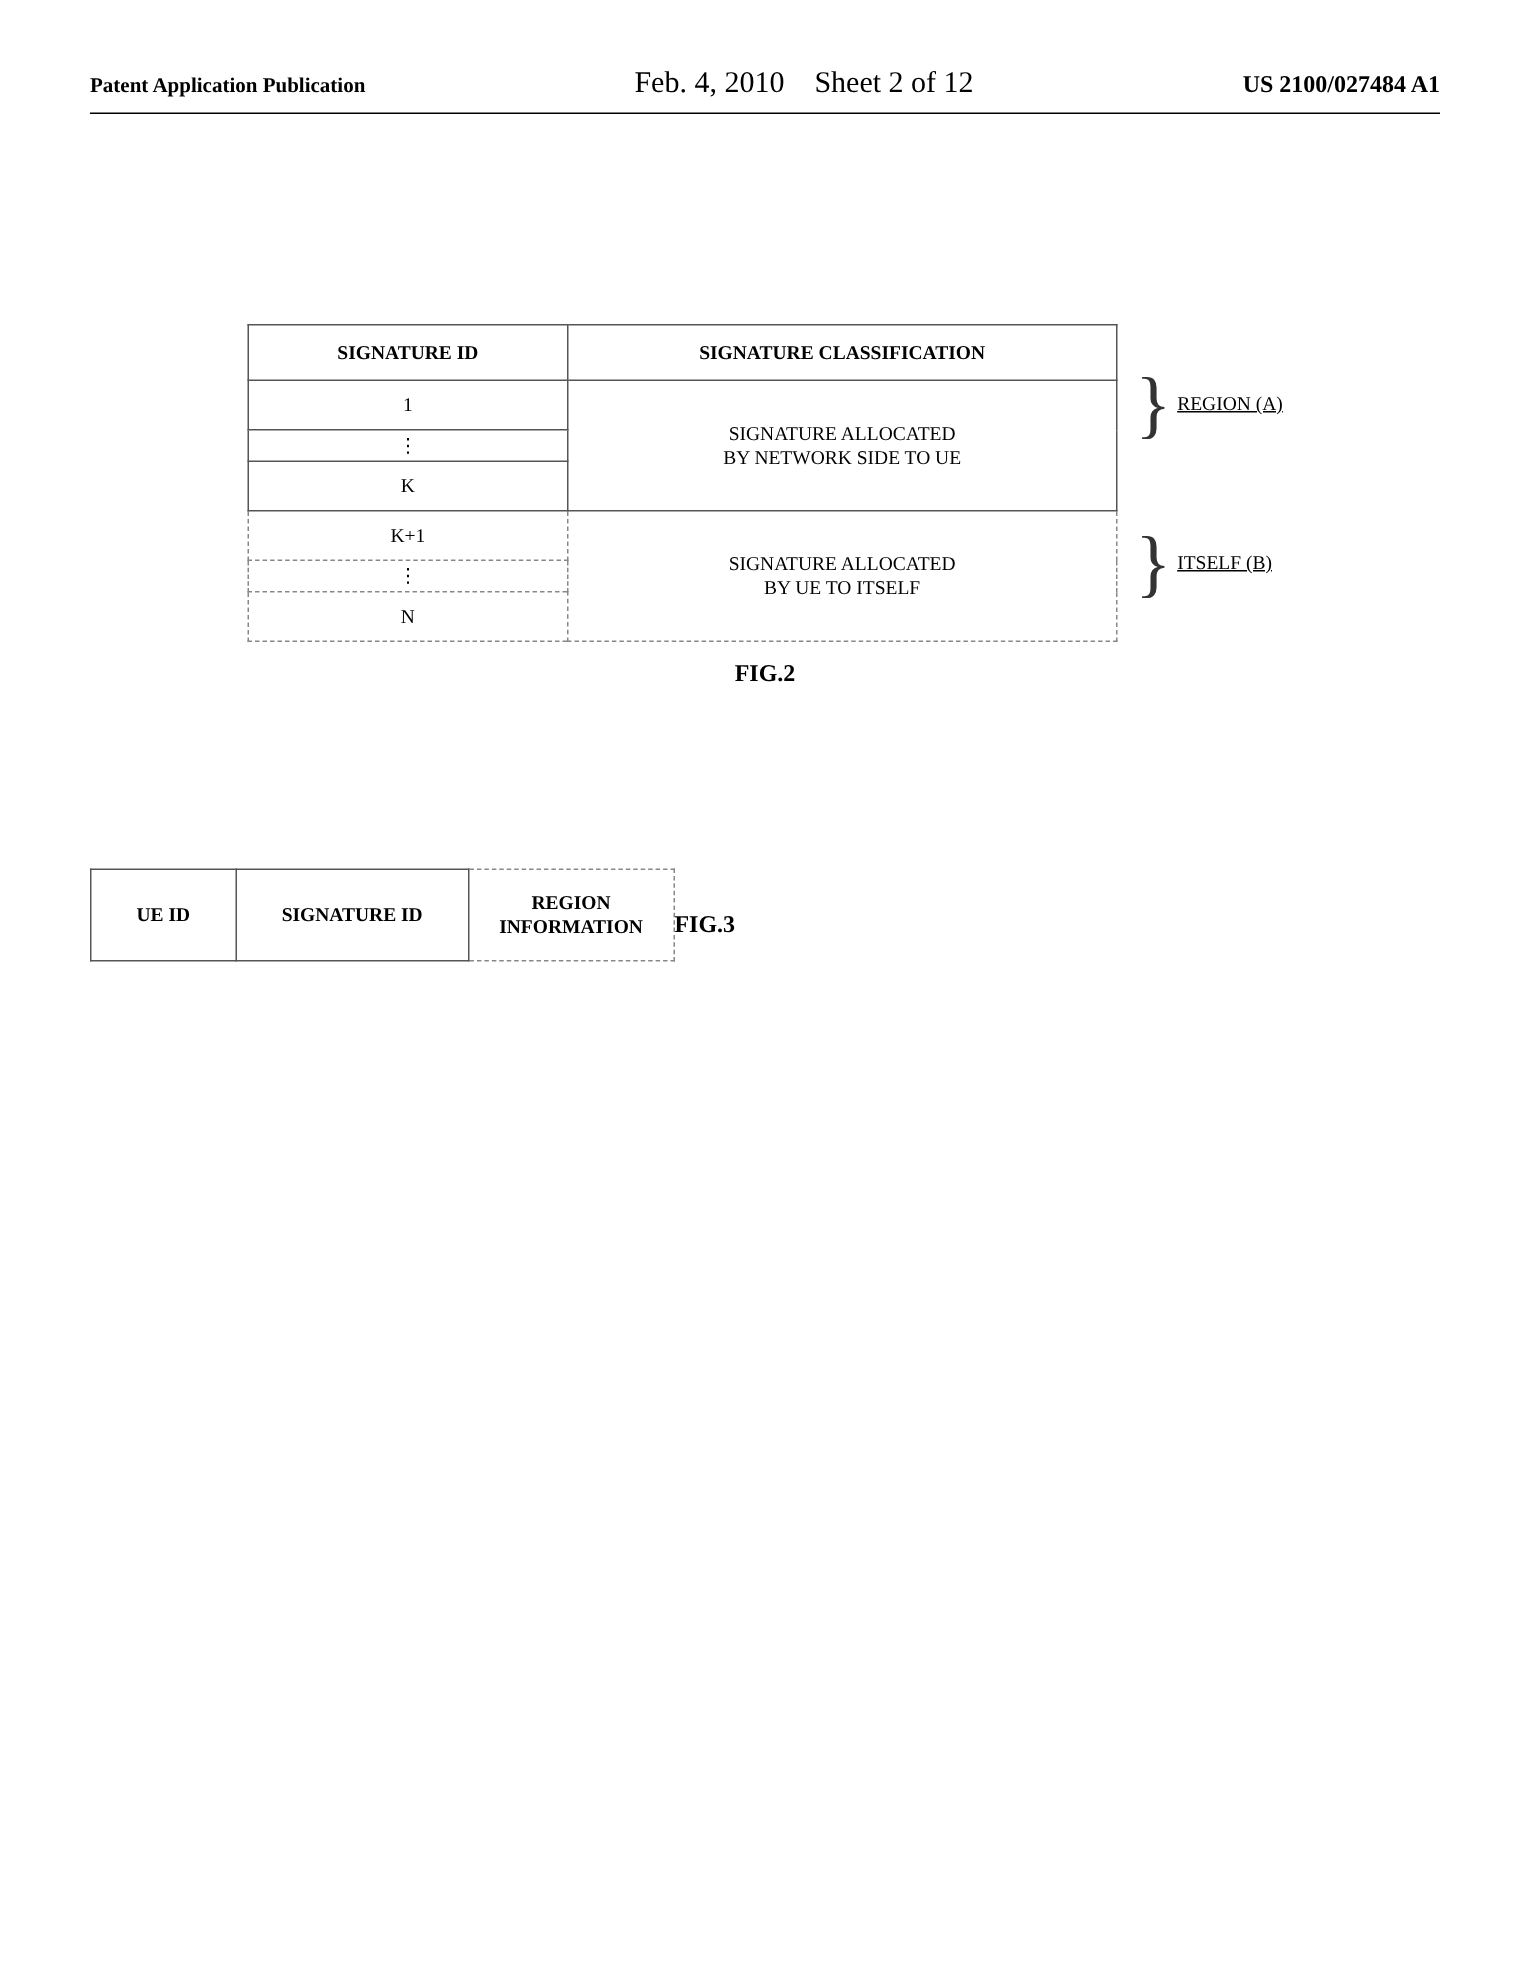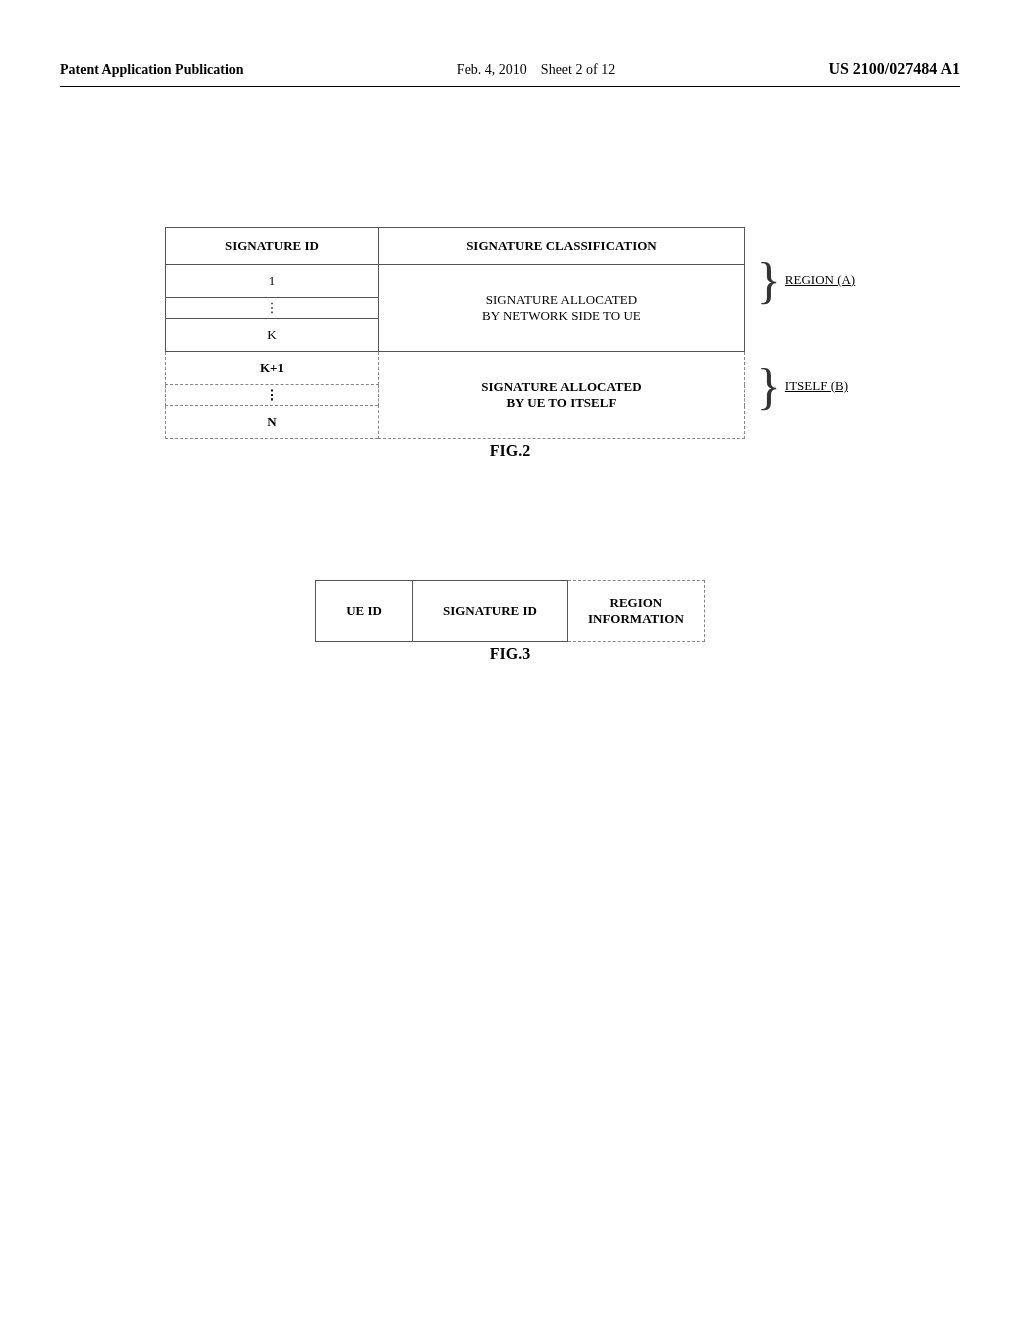--- a/index.html
+++ b/index.html
@@ -13,41 +13,41 @@
       height: 1320px;
       background: #ffffff;
       font-family: 'Times New Roman', Times, serif;
       position: relative;
       overflow: hidden;
     }
 
     .page-container {
       width: 1020px;
       height: 1320px;
-      padding: 60px 60px;
+      padding: 44px 60px;
       position: relative;
     }
 
     
     .header {
       display: flex;
       justify-content: space-between;
       align-items: baseline;
       border-bottom: 1px solid #000;
       padding-bottom: 8px;
       margin-bottom: 30px;
     }
 
     .header-left {
       font-size: 14px;
       font-weight: bold;
     }
 
     .header-center {
-      font-size: 14px;
+      font-size: 20px;
     }
 
     .header-right {
       font-size: 16px;
       font-weight: bold;
     }
 
     
     .fig2-section {
       margin-top: 140px;
@@ -95,31 +95,31 @@
     .border-thick td {
       border-top: 2px solid #333;
     }
 
     .classification-cell {
       text-align: center;
       vertical-align: middle;
     }
 
     .fig-caption {
-      margin-top: 3px;
+      margin-top: 13px;
       font-size: 16px;
       font-weight: bold;
       text-align: center;
     }
 
     
     .fig3-section {
       margin-top: 120px;
       display: flex;
-      flex-direction: column;
+      flex-direction: row;
       align-items: center;
     }
 
     .fig3-table-container {
       display: flex;
       align-items: stretch;
     }
 
     .fig3-table {
       border-collapse: collapse;
@@ -141,21 +141,20 @@
     .dots-row td {
       padding: 2px 20px;
     }
 
     
     .dashed-top {
       border-top: 1.5px dashed #888 !important;
     }
     .dashed-bottom {
       border-bottom: 1.5px dashed #888 !important;
-      font-weight: bold;
     }
     .dashed-right {
       border-right: 1.5px dashed #888 !important;
     }
 
     
     .side-labels {
       display: flex;
       flex-direction: column;
       margin-left: 12px;

